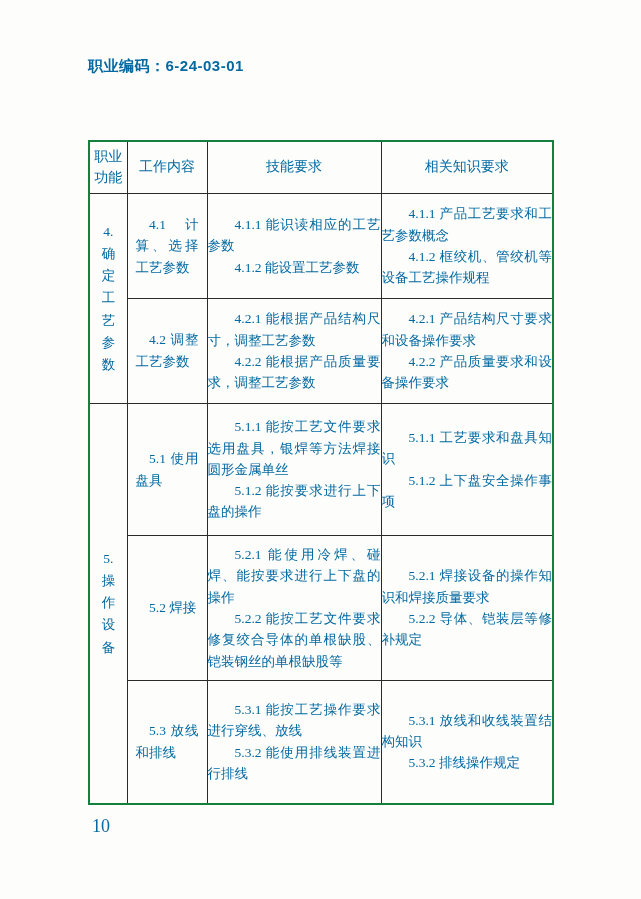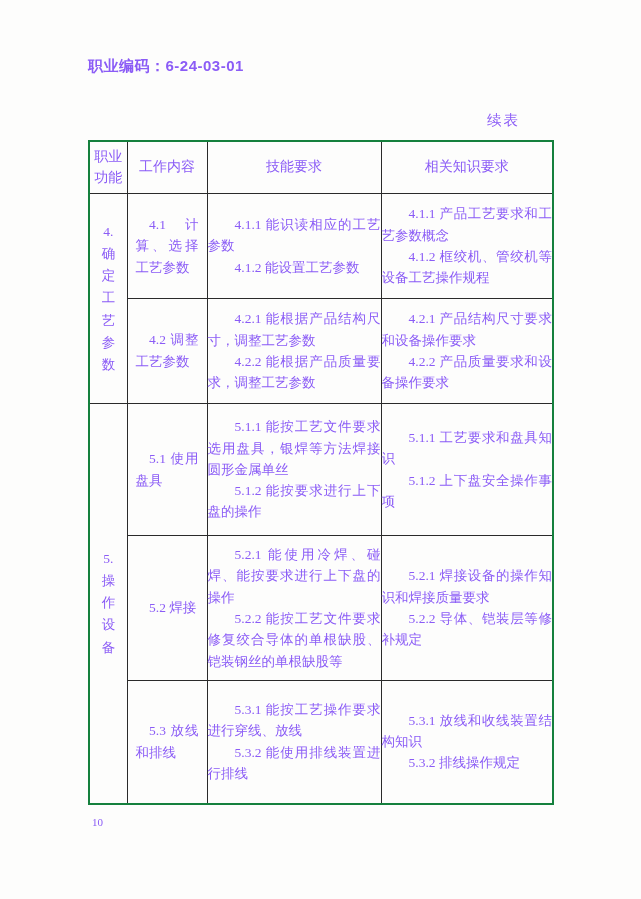--- a/index.html
+++ b/index.html
@@ -8,21 +8,21 @@
     background: #e9e9e9;
   }
   .page {
     position: relative;
     width: 641px;
     height: 899px;
     margin: 0 auto;
     background: #fdfdfc;
     outline: 1px solid #d8d8d8;
     font-family: "Liberation Serif", "DejaVu Serif", serif;
-    color: #8b5cf6;
+    color: #0369a1;
     overflow: hidden;
   }
   .occupation-code {
     position: absolute;
     left: 88px;
     top: 57px;
     font-family: "Liberation Sans", "DejaVu Sans", sans-serif;
     font-weight: 700;
     font-size: 15px;
     letter-spacing: 0.5px;
@@ -94,31 +94,30 @@
     margin: 0;
     text-indent: 2em;
     text-align: justify;
     text-justify: inter-ideograph;
     line-height: 1.58;
   }
   .page-number {
     position: absolute;
     left: 92px;
     top: 816px;
-    font-size: 11px;
+    font-size: 18px;
   }
 </style>
 </head>
 <body>
 
 <div class="page">
 
   <div class="occupation-code">职业编码：6-24-03-01</div>
 
-  <div class="continued">续表</div>
 
   <table class="std-table">
     <colgroup>
       <col style="width:38px">
       <col style="width:80px">
       <col style="width:174px">
       <col style="width:172px">
     </colgroup>
     <thead>
       <tr>

